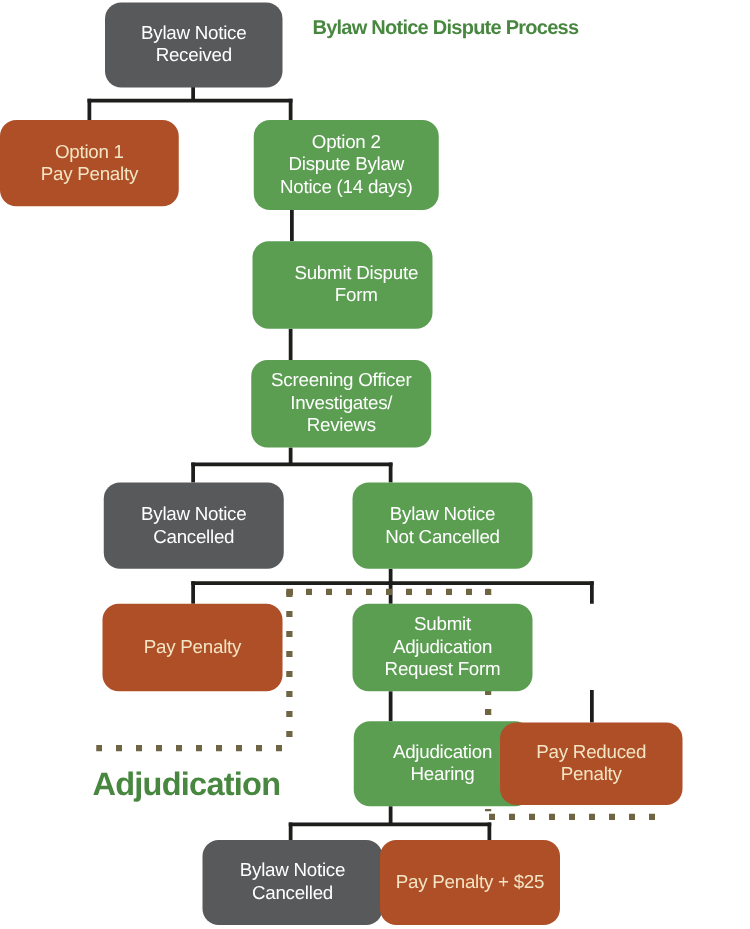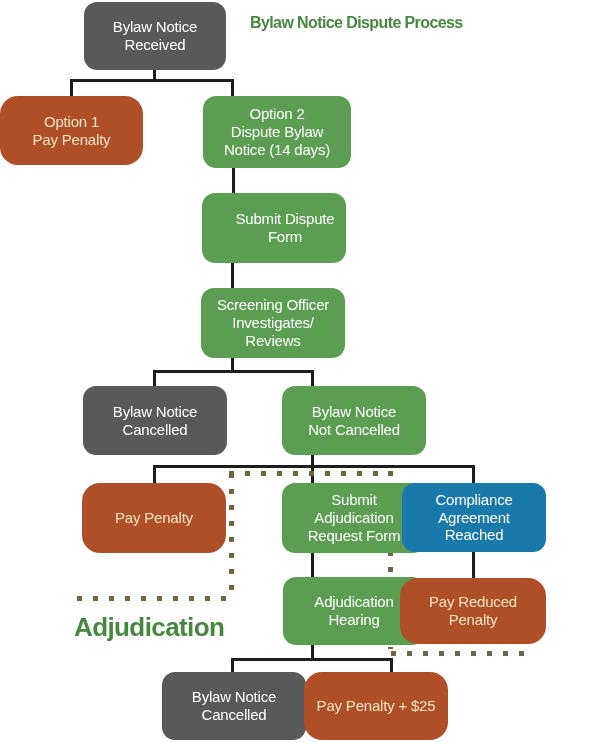--- a/index.html
+++ b/index.html
@@ -7,21 +7,21 @@
     position:relative;width:600px;height:743px;background:#ffffff;overflow:hidden;
     font-family:"Liberation Sans","DejaVu Sans",sans-serif;
   }
   .node{
     position:absolute;border-radius:13px;display:flex;align-items:center;justify-content:center;
     text-align:center;font-weight:normal;font-size:15px;line-height:1.18;white-space:pre-line;
     letter-spacing:-0.2px;padding:2px;box-sizing:border-box;
   }
   .gray  {background:var(--gray);  color:var(--white);}
   .green {background:var(--green); color:var(--white);margin-left:41px;}
-  .orange{background:var(--orange);color:var(--cream);border-radius:18px;}
+  .orange{background:var(--orange);color:var(--cream);}
   .blue  {background:var(--blue);  color:var(--white);}
   .line{position:absolute;background:var(--line);}
   .dot-h{position:absolute;height:5px;
     background-image:repeating-linear-gradient(90deg,var(--dot) 0 5px,transparent 5px 16px);}
   .dot-v{position:absolute;width:5px;
     background-image:repeating-linear-gradient(180deg,var(--dot) 0 5px,transparent 5px 16px);}
   .big-label{
     position:absolute;font-weight:bold;color:var(--title-green);
     letter-spacing:-0.6px;white-space:nowrap;
   }
@@ -77,23 +77,20 @@
 Investigates/
 Reviews</div>
   <div class="node gray" style="left:83px;top:386px;width:144px;height:69px;">Bylaw Notice
 Cancelled</div>
   <div class="node green" style="left:241px;top:386px;width:144px;height:69px;">Bylaw Notice
 Not Cancelled</div>
   <div class="node orange" style="left:82px;top:483px;width:144px;height:70px;">Pay Penalty</div>
   <div class="node green" style="left:241px;top:483px;width:144px;height:70px;text-align:center;">Submit
 Adjudication
 Request Form</div>
-  <div class="node blue" style="left:402px;top:483px;width:144px;height:69px;">Compliance
-Agreement
-Reached</div>
   <div class="node green" style="left:242px;top:577px;width:142px;height:68px;">Adjudication
 Hearing</div>
   <div class="node orange" style="left:400px;top:578px;width:146px;height:66px;">Pay Reduced
 Penalty</div>
   <div class="node gray" style="left:162px;top:672px;width:144px;height:68px;">Bylaw Notice
 Cancelled</div>
   <div class="node orange" style="left:304px;top:672px;width:144px;height:68px;">Pay Penalty + $25</div>
 
 </div>
 

